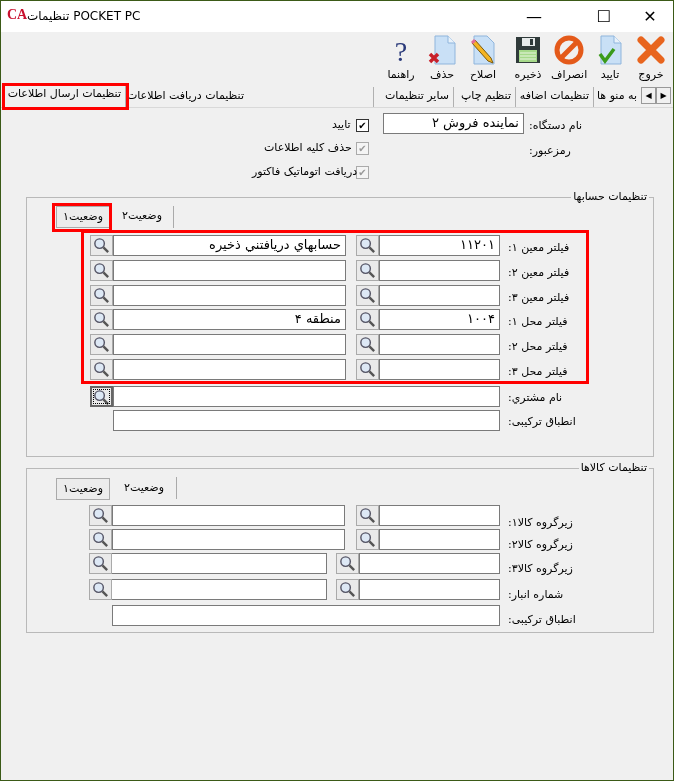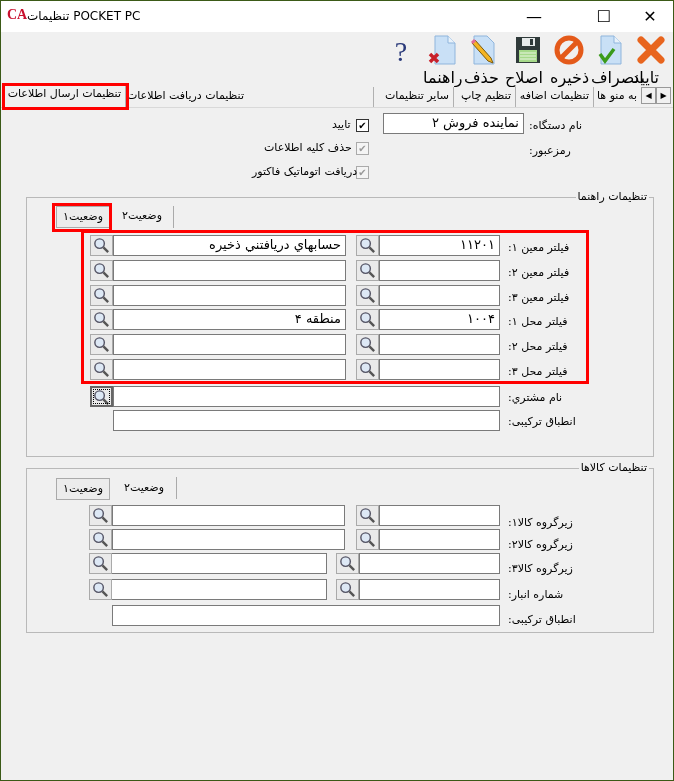--- a/index.html
+++ b/index.html
@@ -6,21 +6,21 @@
   html, body { width: 674px; height: 781px; overflow: hidden; background: #4a5a2a; }
   body { font-family: "DejaVu Sans", sans-serif; font-size: 11px; color: #000; }
   .window { position: absolute; left: 0; top: 0; width: 674px; height: 781px; background: #f0f0f0; border: 1px solid #3b5a17; }
   .titlebar { position: absolute; left: 0; top: 0; width: 672px; height: 31px; background: #fff; }
   .title-logo { position: absolute; left: 6px; top: 6px; color: #c8102e; font-weight: bold; font-size: 14px; font-family: "Liberation Serif", serif; }
   .title-text { position: absolute; left: 26px; top: 8px; font-size: 12px; }
   .wc { position: absolute; top: 0; width: 46px; height: 31px; display: flex; align-items: center; justify-content: center; font-size: 16px; }
   .toolbar { position: absolute; left: 0; top: 31px; width: 672px; height: 52px; }
   .tb-btn { position: absolute; top: 2px; width: 36px; height: 50px; text-align: center; }
   .tb-icon { width: 32px; height: 32px; margin: 0 auto; display: block; }
-  .tb-label { font-size: 16px; display: block; margin-top: 2px; white-space: nowrap; margin-left: 40px; }
+  .tb-label { font-size: 11px; display: block; margin-top: 2px; white-space: nowrap; }
   .tabstrip { position: absolute; left: 0; top: 83px; width: 672px; height: 24px; border-bottom: 1px solid #d9d9d9; }
   .tab { position: absolute; top: 3px; height: 20px; padding: 2px 4px; font-size: 11px; white-space: nowrap; border-left: 1px solid #b0b0b0; background: #f0f0f0; direction: rtl; overflow: hidden; }
   .tab.active { top: 0; height: 24px; background: #f0f0f0; border: 1px solid #b0b0b0; border-bottom: none; }
   .red-box { position: absolute; border: 3px solid #f00; pointer-events: none; }
   .scroll-arrows { position: absolute; right: 2px; top: 3px; display: flex; }
   .scroll-arrows span { width: 15px; height: 17px; border: 1px solid #999; background: #f0f0f0; font-size: 8px; display: flex; align-items: center; justify-content: center; }
   .label { position: absolute; font-size: 11px; direction: rtl; white-space: nowrap; }
   .input { position: absolute; height: 21px; background: #fff; border: 1px solid #7a7a7a; font-size: 13px; direction: rtl; padding: 1px 4px; white-space: nowrap; overflow: hidden; }
   .chk { position: absolute; width: 13px; height: 13px; border: 1px solid #333; background: #fff; font-size: 10px; line-height: 11px; text-align: center; }
   .chk.dis { border-color: #aaa; color: #999; background: #f4f4f4; }
@@ -121,21 +121,21 @@
   <span class="label" style="left:528px;top:143px">رمزعبور:</span>
 
   <div class="chk" style="left:355px;top:118px">✔</div>
   <span class="label" style="left:331px;top:117px">تایید</span>
   <div class="chk dis" style="left:355px;top:141px">✔</div>
   <span class="label" style="left:263px;top:140px">حذف کلیه اطلاعات</span>
   <div class="chk dis" style="left:355px;top:165px">✔</div>
   <span class="label" style="left:251px;top:164px">دریافت اتوماتیک فاکتور</span>
 
   <div class="group" style="left:25px;top:196px;width:628px;height:260px">
-    <span class="group-title">تنظیمات راهنما</span>
+    <span class="group-title">تنظیمات حسابها</span>
   </div>
   <div class="subtab active" style="left:55px;top:205px">وضعیت۱</div>
   <div class="subtab" style="left:115px;top:205px">وضعیت۲</div>
   <div class="subtab-sep" style="left:172px;top:205px"></div>
   <div class="red-box" style="left:51px;top:202px;width:60px;height:29px"></div>
 
   <div id="acc-rows">
 
     <span class="label" style="left:507px;top:240px">فیلتر معین ۱:</span>
     <div class="input" style="left:378px;top:234px;width:121px">۱۱۲۰۱</div>

